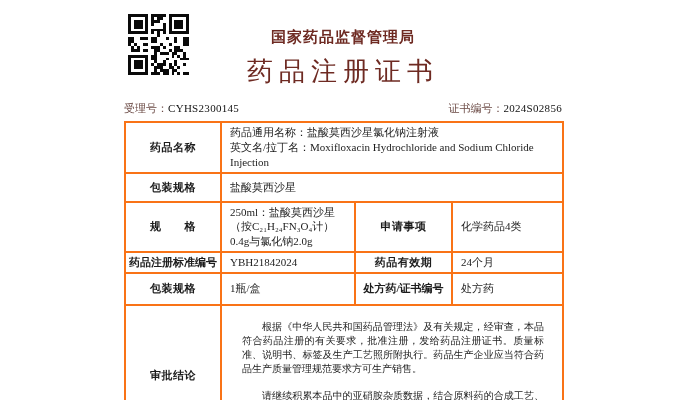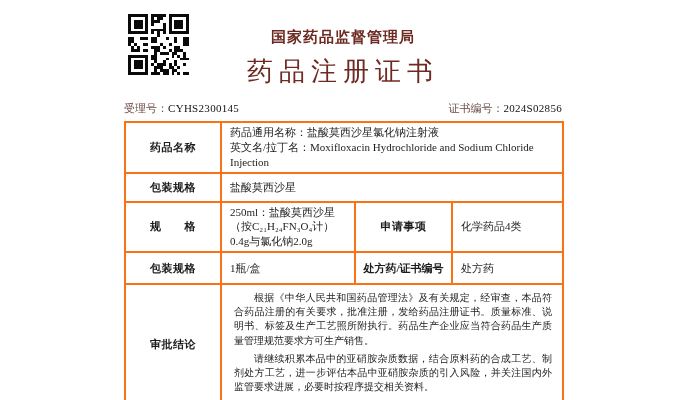--- a/index.html
+++ b/index.html
@@ -35,21 +35,21 @@
     text-align:center;font-weight:bold;font-size:12.5px;letter-spacing:0.5px;padding:2px 1px;
     font-family:"Liberation Serif","DejaVu Serif",serif;
     margin-left:8px;
   }
   td.lab.small{font-size:11px;letter-spacing:0;}
   td.val{padding:2px 6px 2px 8px;text-align:left;}
   td.val .line{display:block;}
   .spec{font-size:10px;line-height:1.3;}
   .approval-cell{padding:4px 9px;vertical-align:top !important;}
   .approval-cell p{
-    margin:4px;font-size:10px;line-height:1.42;text-indent:2em;text-align:justify;color:#222;font-family:Liberation Serif, serif;
+    margin:12px;font-size:10px;line-height:1.42;text-indent:2em;text-align:justify;color:#222;font-family:Liberation Serif, serif;
   }
 </style>
 </head>
 <body>
 
 <div class="stage">
 
   <div class="qr">
     <svg id="qr-svg" viewBox="0 0 21 21" xmlns="http://www.w3.org/2000/svg" aria-hidden="true">
         <rect x="0" y="0" width="1" height="1" fill="#0a0a0a"></rect>
@@ -308,20 +308,26 @@
     </tr>
 
 
     <tr style="height:38px">
       <td class="lab">规　　格</td>
       <td class="val spec">250ml：盐酸莫西沙星（按C₂₁H₂₄FN₃O₄计）0.4g与氯化钠2.0g</td>
       <td class="lab">申请事项</td>
       <td class="val">化学药品4类</td>
     </tr>
 
+    <tr style="height:19px">
+      <td class="lab small">药品注册标准编号</td>
+      <td class="val">YBH21842024</td>
+      <td class="lab">药品有效期</td>
+      <td class="val">24个月</td>
+    </tr>
 
     <tr style="height:32px">
       <td class="lab">包装规格</td>
       <td class="val">1瓶/盒</td>
       <td class="lab small">处方药/证书编号</td>
       <td class="val">处方药</td>
     </tr>
 
     <tr style="height:120px">
       <td class="lab">审批结论</td>

